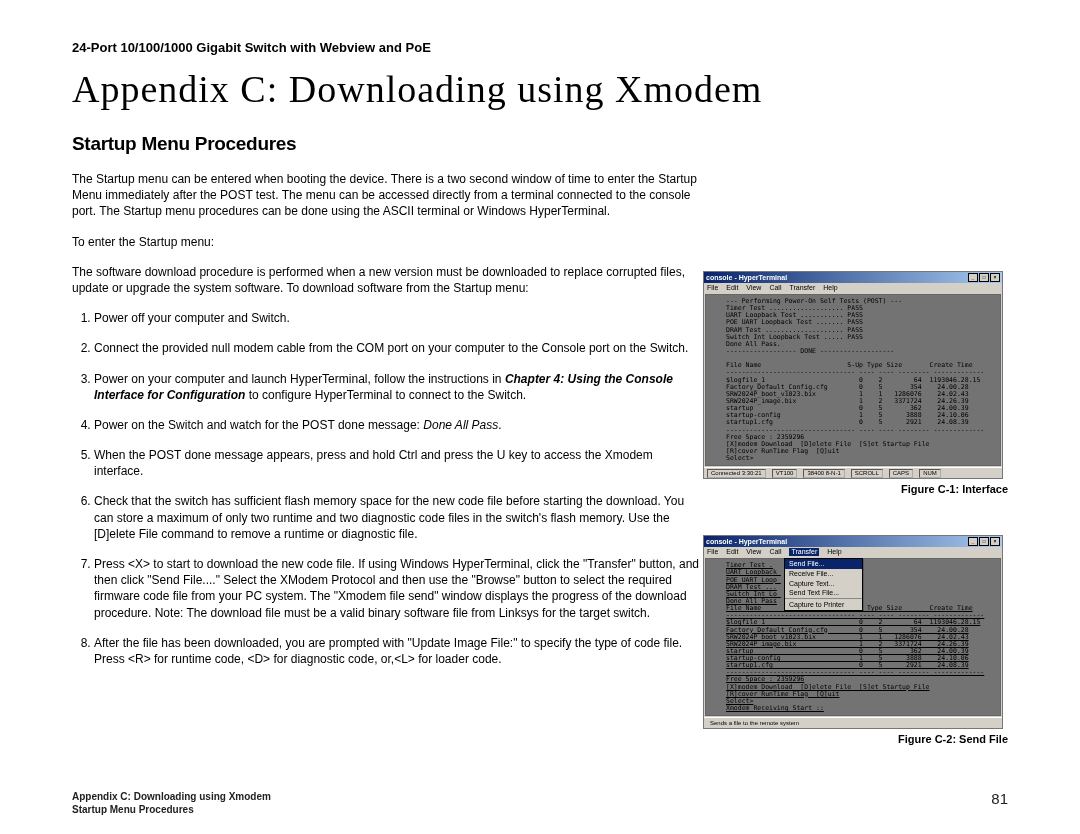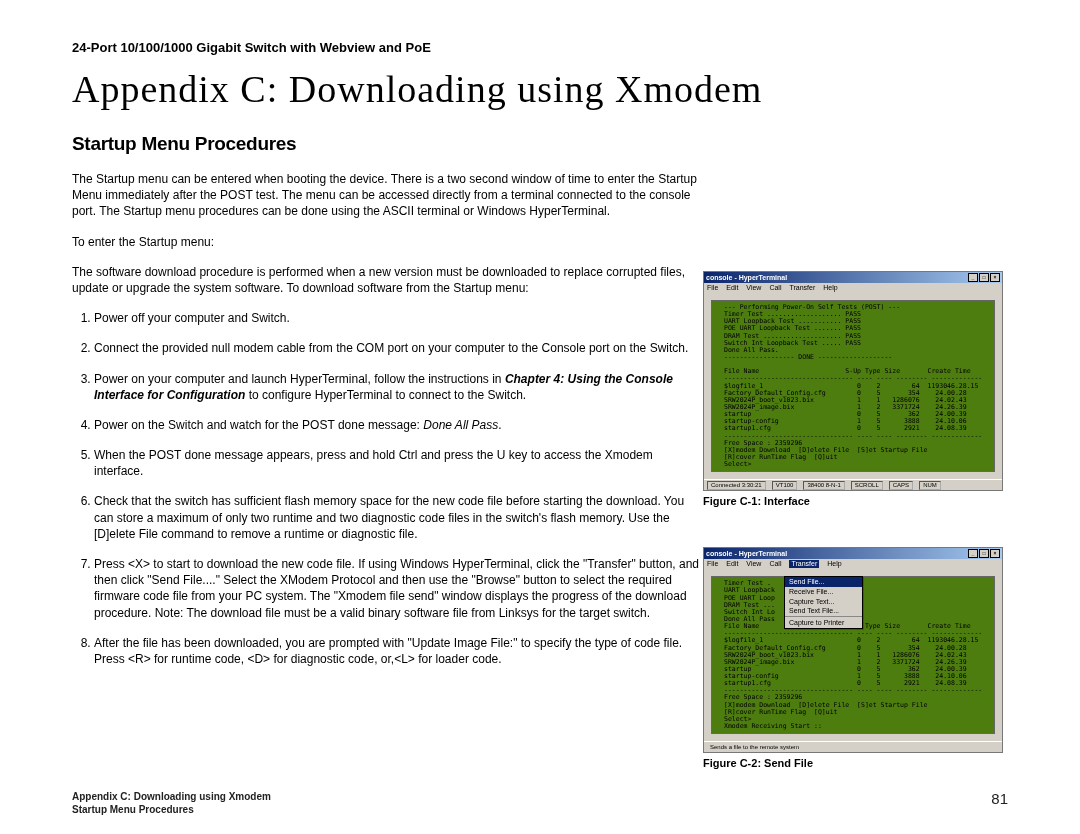--- a/index.html
+++ b/index.html
@@ -70,21 +70,21 @@
     width: 305px;
     flex: 0 0 305px;
     padding-top: 100px;
   }
   .fig {
     margin-bottom: 40px;
   }
   .fig-caption {
     font-size: 11px;
     font-weight: bold;
-    text-align: left;
+    text-align: right;
     margin-top: 4px;
   }
   .fig-box {
     border: 1px solid #777;
     background: #d4d0c8;
     width: 300px;
     box-sizing: border-box;
     font-family: "Lucida Console", monospace;
     font-size: 6.5px;
     line-height: 1.1;
@@ -144,26 +144,26 @@
   }
   .dropdown div {
     padding: 1px 4px;
     white-space: nowrap;
   }
   .dropdown .highlighted {
     background: #0a246a;
     color: #fff;
   }
   .terminal {
-    background: #4d7c0f;
+    background: #737373;
     color: #000;
-    padding: 3px 12px;
+    padding: 3px 20px;
     white-space: pre;
     border: 1px solid #666;
-    margin: 7px;
+    margin: 1px;
     overflow: hidden;
   }
   .terminal-dark {
     min-height: 95px;
   }
   .statusbar {
     background: #d4d0c8;
     height: 10px;
     font-family: Tahoma, sans-serif;
     font-size: 6px;
@@ -190,20 +190,21 @@
   }
   .footer .left {
     line-height: 1.3;
   }
   .footer .right {
     font-size: 15px;
     font-weight: normal;
   }
   .fig2-block {
     position: relative;
+    text-decoration: underline;
   }
   .fig2-dropmenu {
     position: absolute;
     z-index: 2;
     top: 10px;
   }
 </style>
 </head>
 <body>
 

